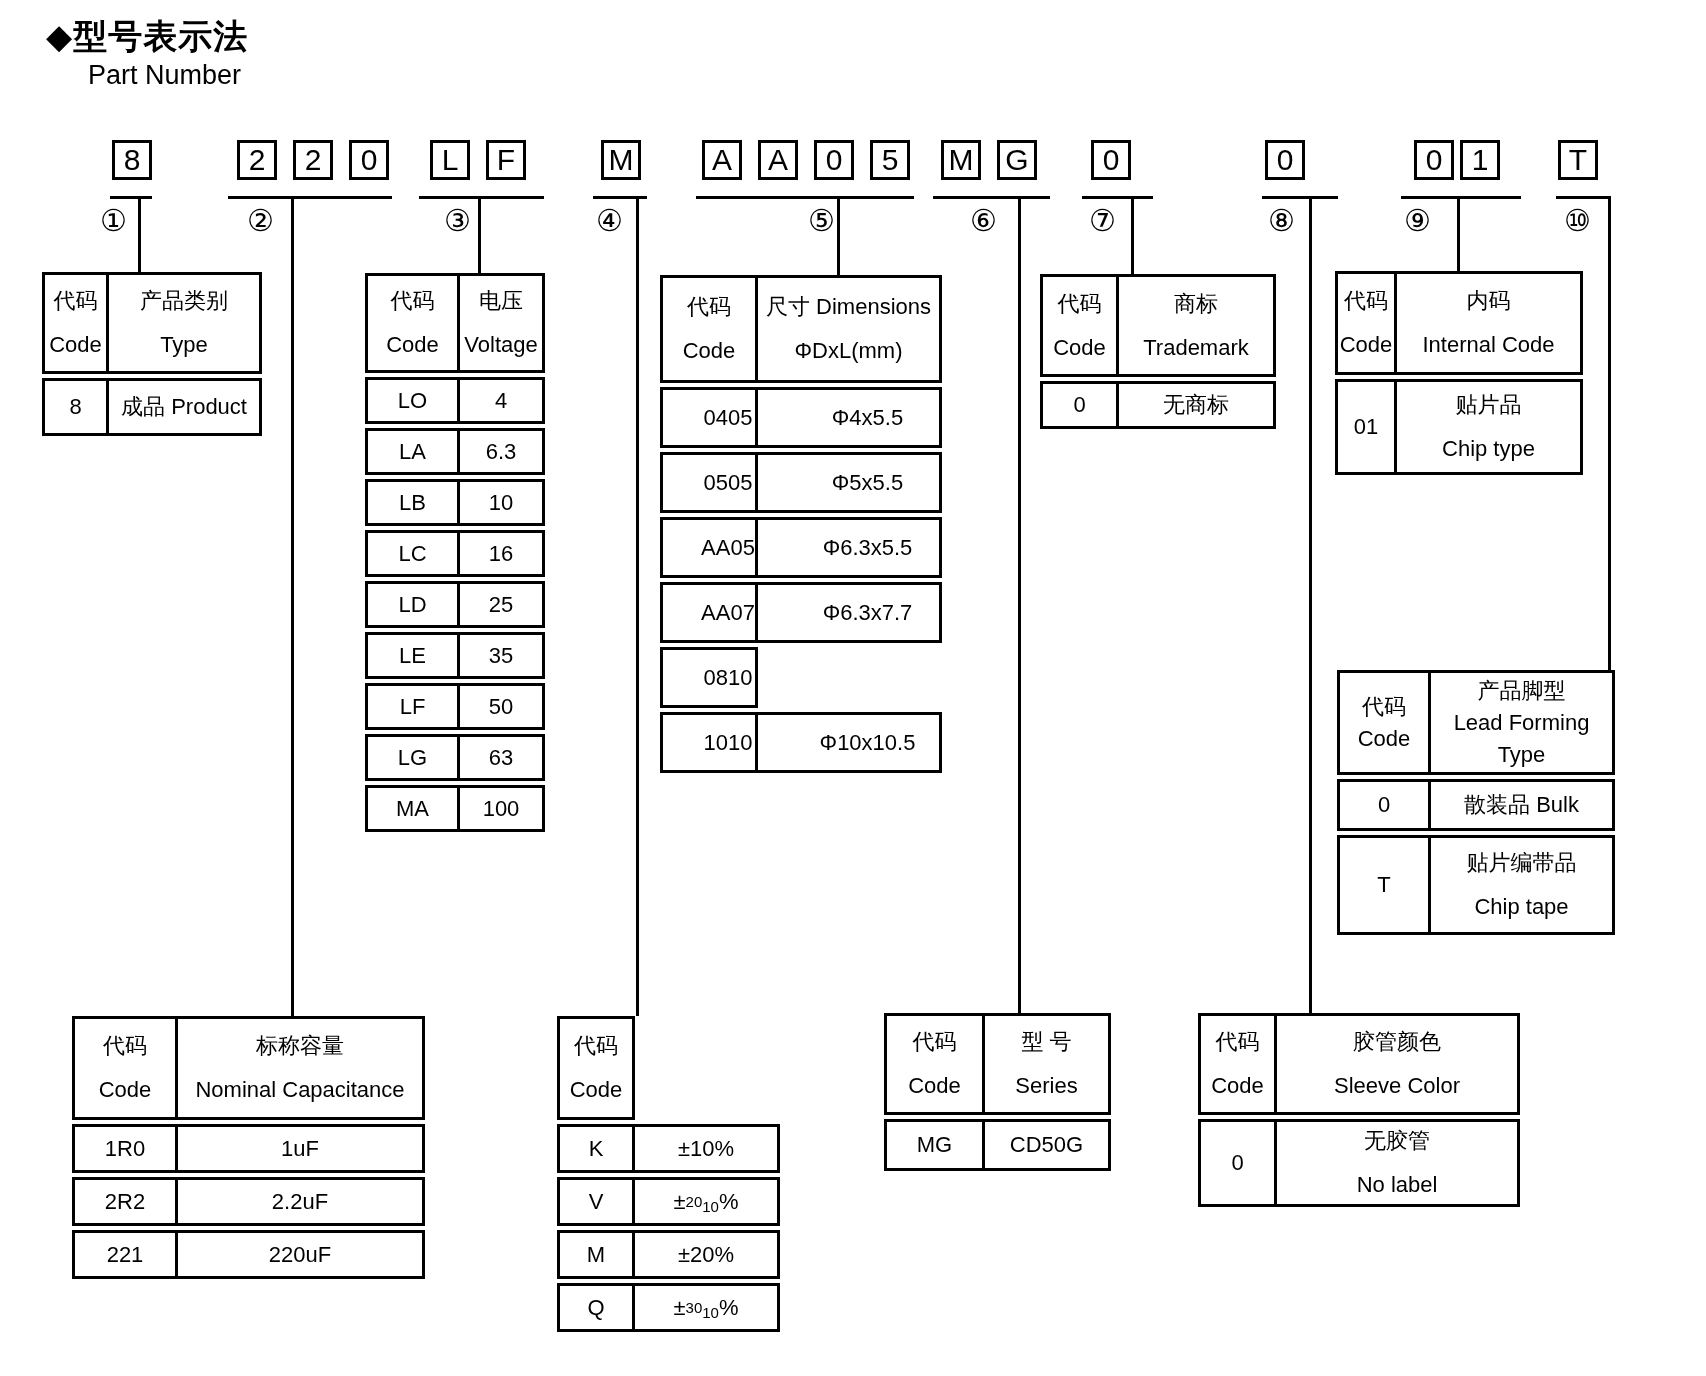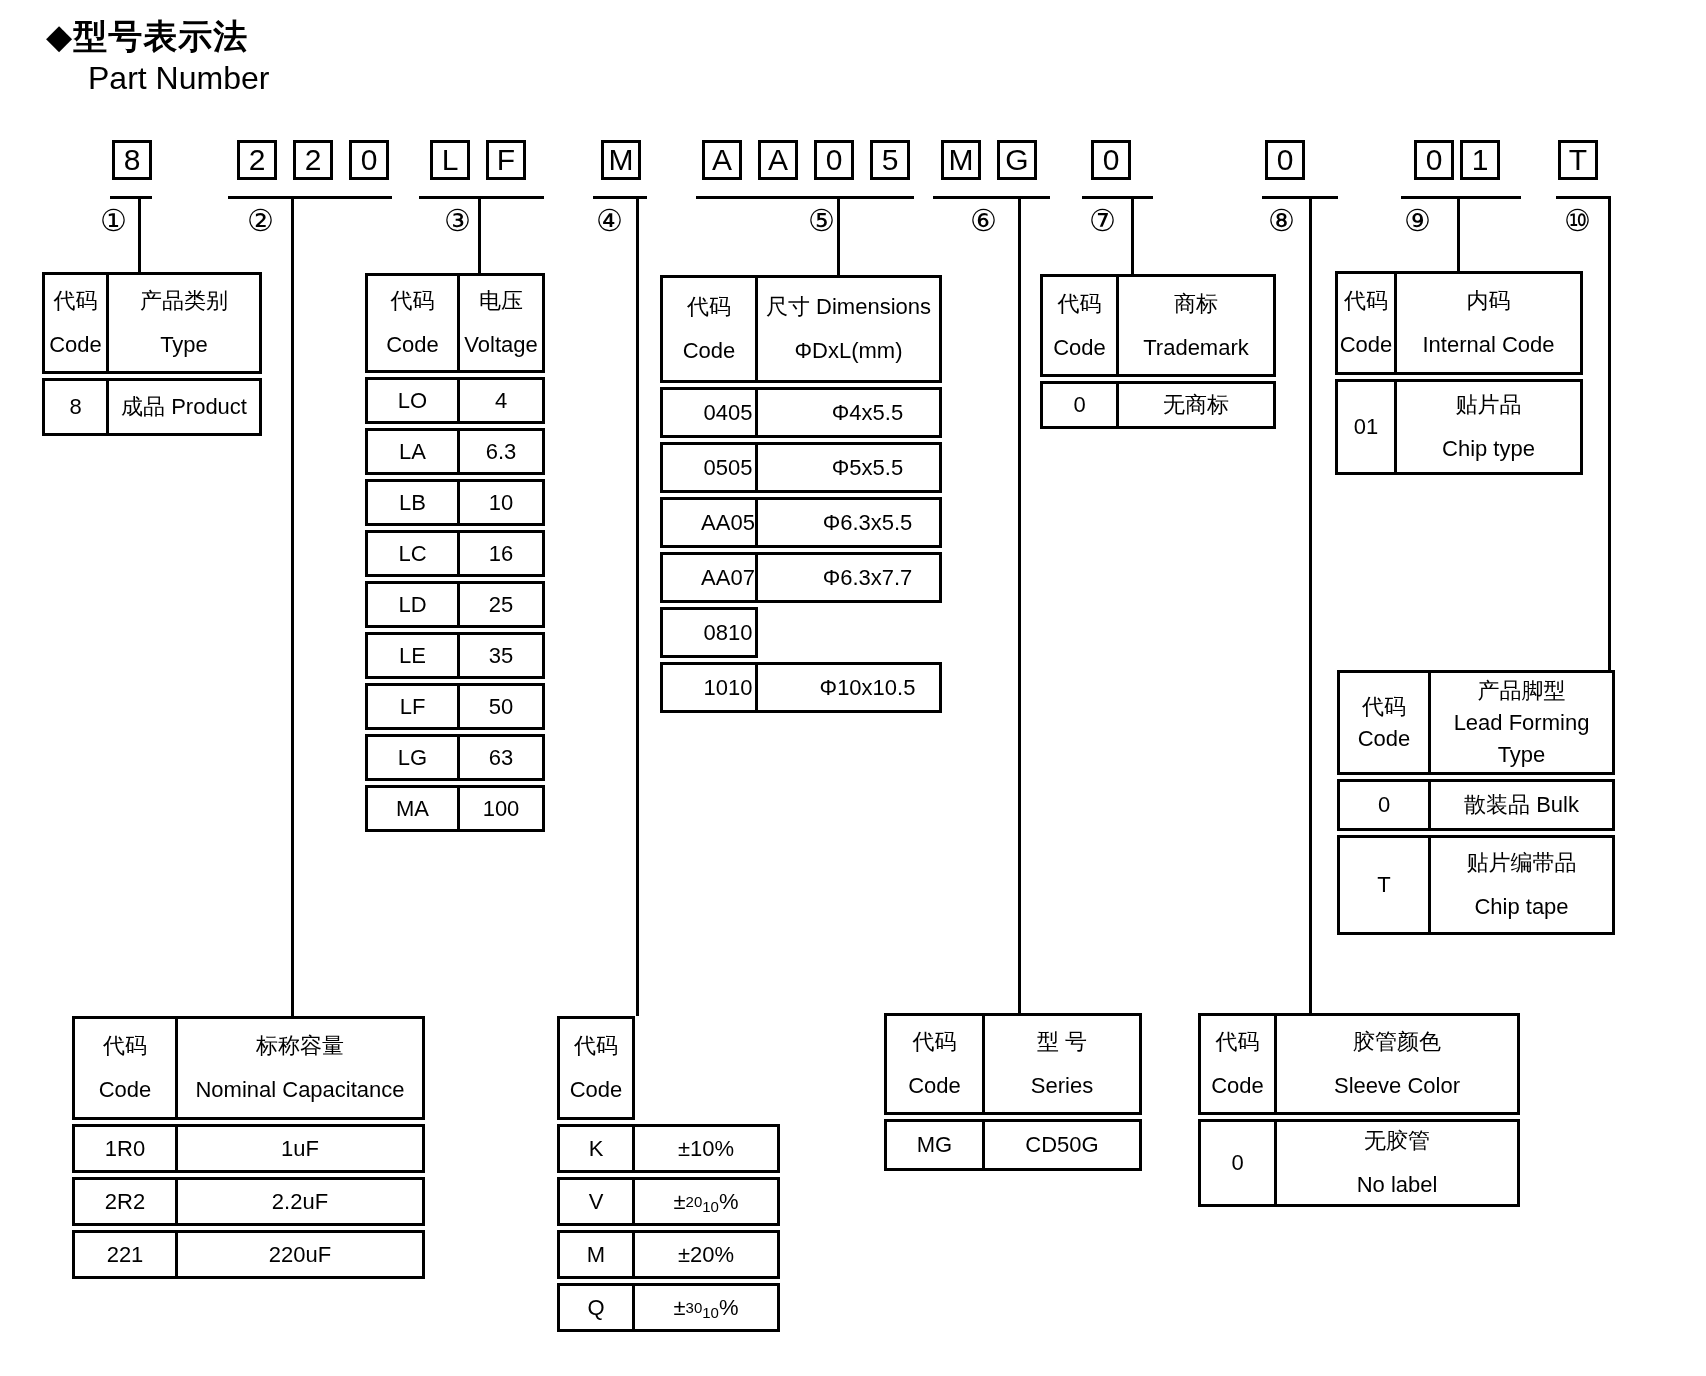--- a/index.html
+++ b/index.html
@@ -8,21 +8,21 @@
     width:1706px;height:1376px;
     background:#ffffff;
     color:#000;
     font-family:"Liberation Sans","DejaVu Sans",sans-serif;
     overflow:hidden;
   }
   *{box-sizing:border-box;}
 
   
   .title-cn{position:absolute;left:46px;top:14px;font-size:34px;font-weight:600;letter-spacing:1px;}
-  .title-en{position:absolute;left:88px;top:60px;font-size:32px;font-weight:400;}
+  .title-en{position:absolute;left:88px;top:60px;font-size:27px;font-weight:400;}
 
   
   .pn-group{position:absolute;top:140px;display:flex;gap:16px;}
   .pn-group.tight{gap:6px;}
   .pn-box{
     width:40px;height:40px;border:3px solid #000;
     display:flex;align-items:center;justify-content:center;
     font-size:30px;line-height:1;
   }
   .underline{position:absolute;height:3px;background:#000;}
@@ -36,27 +36,27 @@
     border:3px solid #000;
     display:flex;align-items:center;justify-content:center;
     text-align:center;white-space:pre-line;line-height:44px;
   }
   .trow .c + .c{margin-left:-3px;}
   sup{font-size:15px;line-height:0;}
   sub{font-size:15px;line-height:0;position:relative;top:0.35em;}
 
   .t-type       .hdr .c{height:102px;} .t-type       .row .c{height:58px;}  .t-type       .c1{width:67px;}  .t-type       .c2{width:156px;}
   .t-voltage    .hdr .c{height:100px;} .t-voltage    .row .c{height:47px;}  .t-voltage    .c1{width:95px;}  .t-voltage    .c2{width:88px;}
-  .t-dims       .hdr .c{height:108px;} .t-dims       .row .c{height:51px;padding-left:38px;}  .t-dims       .c1{width:98px;}  .t-dims       .c2{width:187px;text-align:center;}
+  .t-dims       .hdr .c{height:108px;} .t-dims       .row .c{height:61px;padding-left:38px;}  .t-dims       .c1{width:98px;}  .t-dims       .c2{width:187px;text-align:center;}
   .t-trademark  .hdr .c{height:103px;} .t-trademark  .row .c{height:48px;}  .t-trademark  .c1{width:79px;}  .t-trademark  .c2{width:160px;}
   .t-internal   .hdr .c{height:104px;} .t-internal   .row .c{height:96px;}  .t-internal   .c1{width:62px;}  .t-internal   .c2{width:189px;}
   .t-leadform   .hdr .c{height:105px;line-height:32px;} .t-leadform .row .c{height:52px;} .t-leadform .trow:nth-child(3) .c{height:100px;} .t-leadform .c1{width:94px;} .t-leadform .c2{width:187px;}
   .t-capacitance .hdr .c{height:104px;} .t-capacitance .row .c{height:49px;} .t-capacitance .c1{width:106px;} .t-capacitance .c2{width:250px;}
   .t-tolerance  .hdr .c{height:104px;} .t-tolerance  .row .c{height:49px;}  .t-tolerance  .c1{width:78px;}  .t-tolerance  .c2{width:148px;}
-  .t-series     .hdr .c{height:102px;} .t-series     .row .c{height:52px;}  .t-series     .c1{width:101px;} .t-series     .c2{width:160px;}
+  .t-series     .hdr .c{height:102px;} .t-series     .row .c{height:52px;}  .t-series     .c1{width:101px;} .t-series     .c2{width:129px;}
   .t-sleeve     .hdr .c{height:102px;} .t-sleeve     .row .c{height:88px;}  .t-sleeve     .c1{width:79px;}  .t-sleeve     .c2{width:246px;}
 </style>
 </head>
 <body>
 
 <div class="page">
 
   <div class="title-cn">◆型号表示法</div>
   <div class="title-en">Part Number</div>
 

